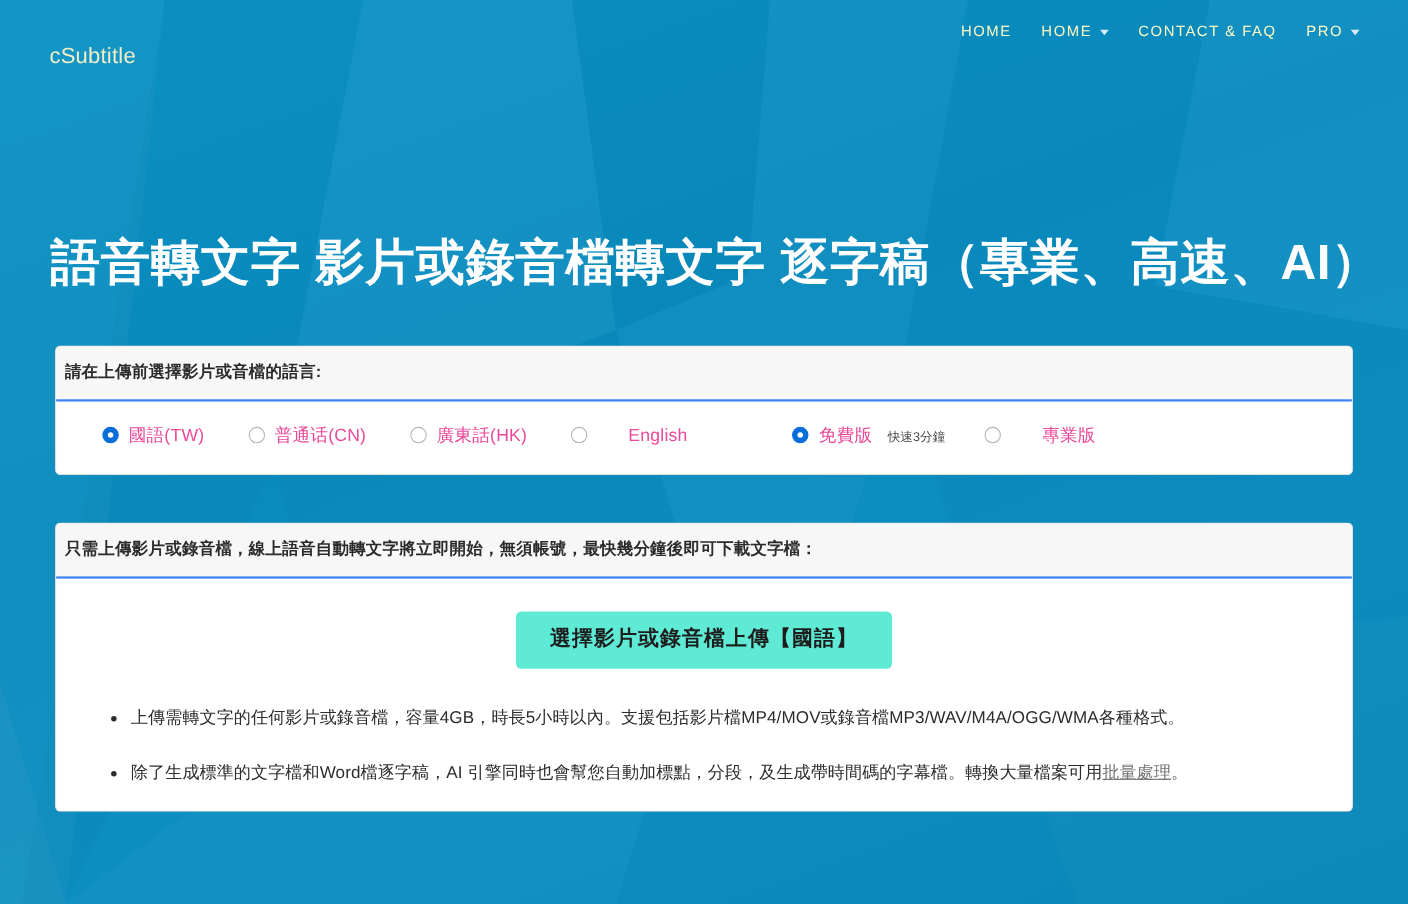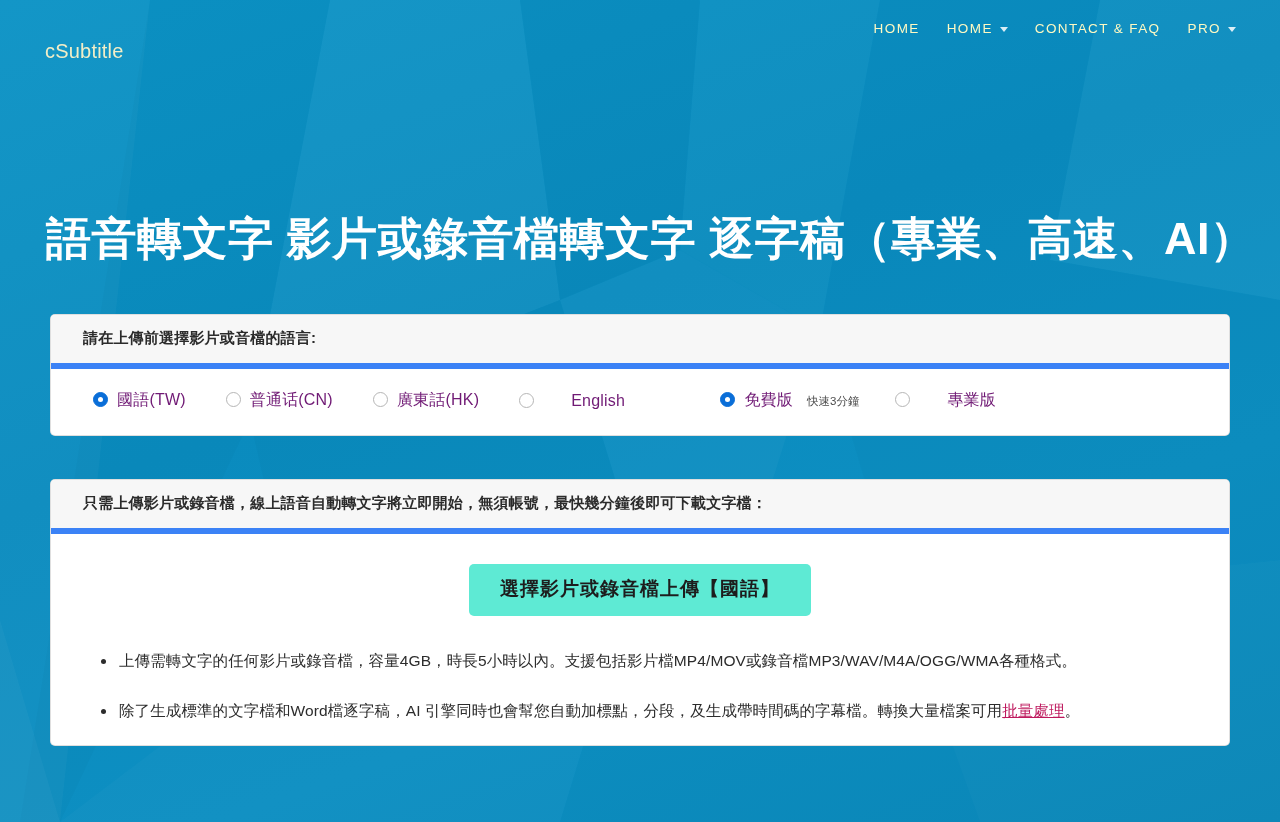--- a/index.html
+++ b/index.html
@@ -97,22 +97,22 @@
   .card {
     background: #ffffff;
     border: 1px solid rgba(0,0,0,0.125);
     border-radius: 5px;
     overflow: hidden;
   }
   .card + .card { margin-top: 43px; }
 
   .card-header {
     background: #f7f7f7;
-    border-bottom: 6px solid #3b82f6;
-    padding: 14px 20px 15px 32px;
+    border-bottom: 2px solid #3b82f6;
+    padding: 14px 20px 15px 8px;
     font-size: 15px;
     font-weight: bold;
     color: #2b2b2b;
     letter-spacing: 0.2px;
   }
   .card-body { padding: 18px 20px 20px 20px; }
 
   
   .radio-row {
     display: flex;
@@ -150,21 +150,21 @@
     content: "";
     position: absolute;
     left: 50%; top: 50%;
     width: 5px; height: 5px;
     margin: -2.5px 0 0 -2.5px;
     border-radius: 50%;
     background: #ffffff;
   }
   .radio-label {
     font-size: 16px;
-    color: #701a75;
+    color: #ec4899;
     letter-spacing: 0.2px;
   }
   .radio-note {
     font-size: 11.5px;
     color: #4a4a4a;
     margin-left: 5px;
     letter-spacing: 0;
   }
 
   
@@ -206,21 +206,21 @@
   .bullets li::before {
     content: "";
     position: absolute;
     left: 0;
     top: 10px;
     width: 5px; height: 5px;
     border-radius: 50%;
     background: #2c2c2c;
   }
   .inline-link {
-    color: #be185d;
+    color: #737373;
     text-decoration: underline;
     cursor: pointer;
   }
 </style>
 </head>
 <body>
 
 <div class="bg">
   <svg viewBox="0 0 1280 822" preserveAspectRatio="none">
     <polygon points="0,0 150,0 60,822 0,822" fill="#ffffff" opacity="0.030"></polygon>

